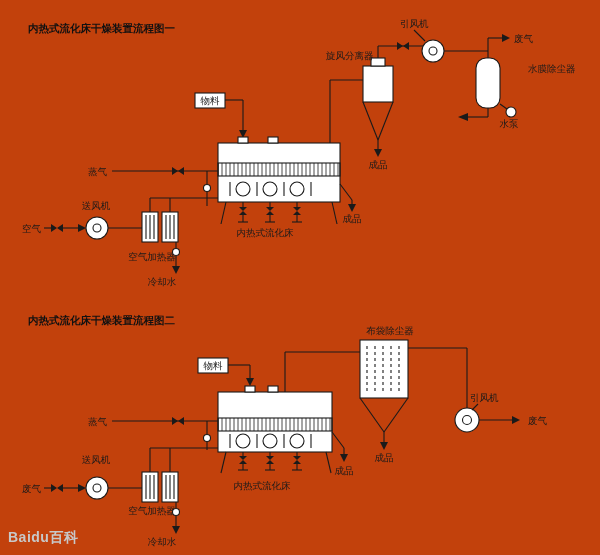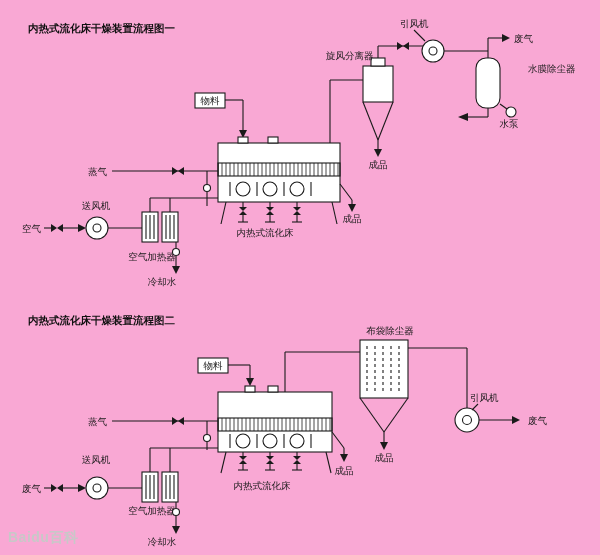--- a/index.html
+++ b/index.html
@@ -1,16 +1,16 @@
 <!DOCTYPE html>
 <html><head>
 <meta charset="utf-8">
 <style>
   html,body{margin:0;padding:0;background:#fff;}
-  .canvas{position:relative;width:600px;height:555px;background:#f9a8d4;overflow:hidden;
+  .canvas{position:relative;width:600px;height:555px;background:#c2410c;overflow:hidden;
           font-family:"Liberation Sans",sans-serif;}
   svg{display:block;}
   .ln{stroke:#1a1a1a;stroke-width:1.1;fill:none;}
   .shp{stroke:#1a1a1a;stroke-width:1.1;fill:#ffffff;}
   .fl{fill:#1a1a1a;stroke:none;}
   .lbl{font-family:"Liberation Sans",sans-serif;font-size:9.5px;fill:#1a1a1a;}
   .ttl{font-family:"Liberation Sans",sans-serif;font-size:10.5px;font-weight:bold;fill:#111111;}
   .wm{font-family:"Liberation Sans",sans-serif;font-size:14px;font-weight:bold;fill:#c8c8c8;
       letter-spacing:.5px;}
 </style>

